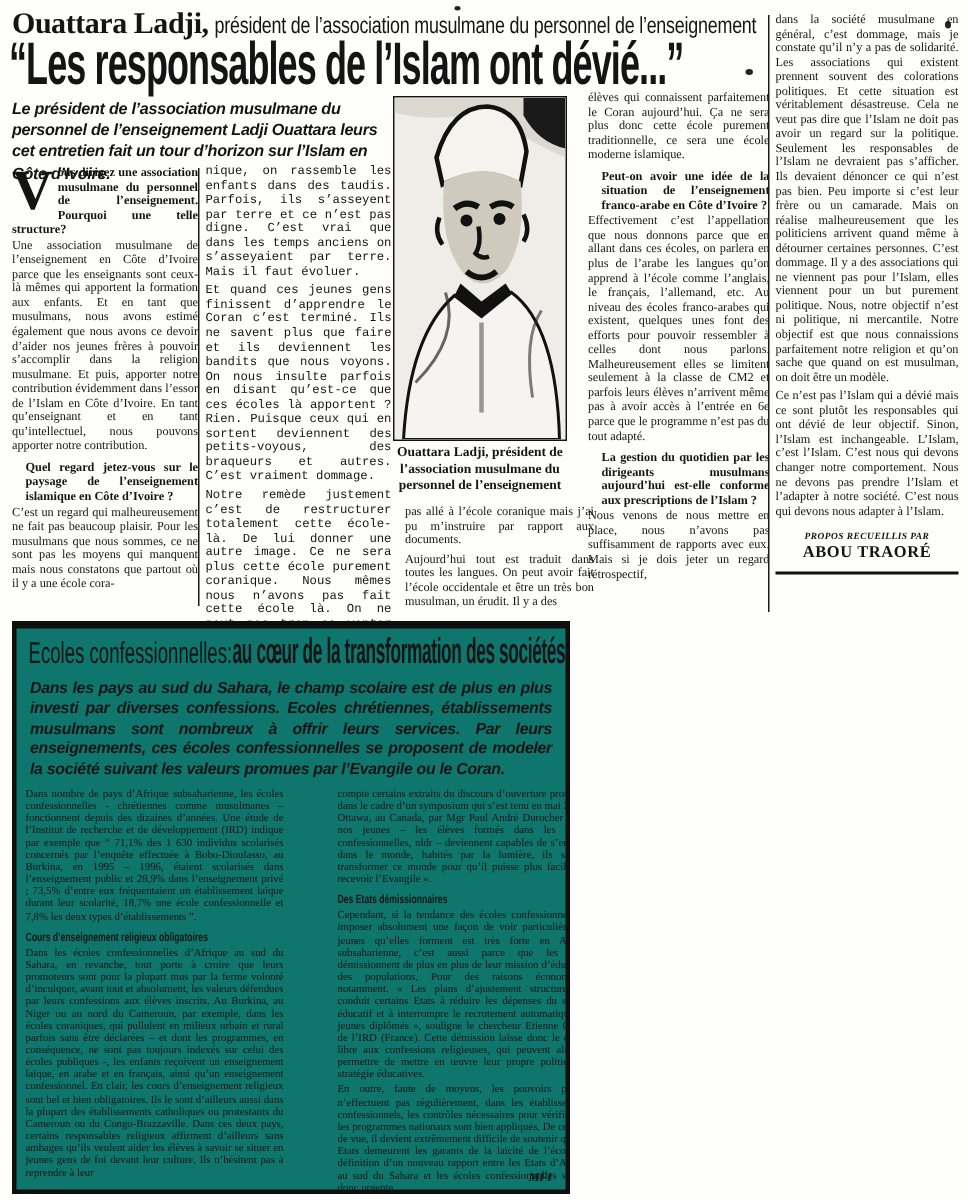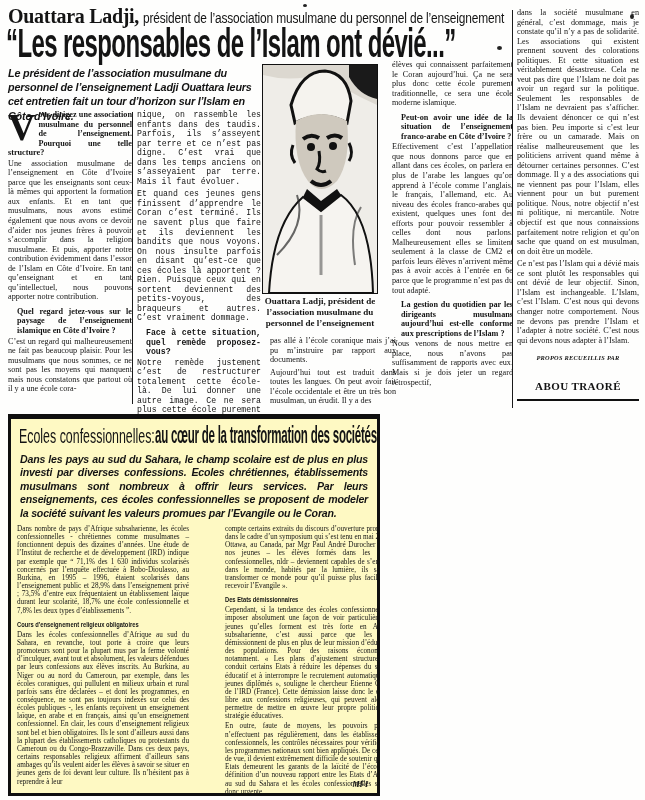--- a/index.html
+++ b/index.html
@@ -35,25 +35,25 @@
 
   .photo{position:absolute;left:262px;top:64px;width:114px;height:228px;margin:0;
          border:1px solid #111;background:#efede8;overflow:hidden;}
   .caption{position:absolute;left:252px;top:296px;width:136px;margin:0;
            font:700 9px/10.8px "Liberation Serif",serif;text-align:center;}
   .underphoto{left:270px;top:336px;width:126px;}
   .underphoto p + p{margin-top:2px;}
 
   .byline{margin-top:9px;text-align:center;}
   .byline .blabel{display:block;font:700 6.3px "Liberation Serif",serif;font-style:italic;letter-spacing:0.3px;}
-  .byline .bname{display:block;font:700 11px "Liberation Serif",serif;letter-spacing:0.4px;margin-top:19px;}
+  .byline .bname{display:block;font:700 11px "Liberation Serif",serif;letter-spacing:0.4px;margin-top:1px;}
   .endrule{border-top:2px solid #111;margin-top:7px;height:0;}
 
   
-  .box{position:absolute;left:8px;top:414px;width:372px;height:382px;background:#fef9c3;
+  .box{position:absolute;left:8px;top:414px;width:372px;height:382px;background:#0f766e;
        border:3px solid #0f0f0f;border-top-width:5px;box-sizing:border-box;overflow:hidden;}
   .bh-prefix{position:absolute;left:8px;top:6px;font:400 20px "Liberation Sans",sans-serif;
              white-space:nowrap;transform:scaleX(0.62);transform-origin:left;}
   .bh-main{position:absolute;left:144px;top:2px;font:700 24px "Liberation Sans",sans-serif;
            letter-spacing:-0.5px;white-space:nowrap;transform:scaleX(0.48);transform-origin:left;}
   .intro{position:absolute;left:9px;top:34px;width:348px;margin:0;
          font:700 10.6px/13.4px "Liberation Sans",sans-serif;font-style:italic;letter-spacing:-0.2px;text-align:justify;}
   .bcol{position:absolute;top:106px;width:172px;font-size:7.2px;line-height:8.15px;text-align:justify;}
   .bcol p{margin:0;}
   .bcol p + p{margin-top:2px;}
@@ -86,21 +86,20 @@
     <p class="a">Une association musulmane de l’enseignement en Côte d’Ivoire parce que les enseignants sont ceux-là mêmes qui apportent la formation aux enfants. Et en tant que musulmans, nous avons estimé également que nous avons ce devoir d’aider nos jeunes frères à pouvoir s’accomplir dans la religion musulmane. Et puis, apporter notre contribution évidemment dans l’essor de l’Islam en Côte d’Ivoire. En tant qu’enseignant et en tant qu’intellectuel, nous pouvons apporter notre contribution.</p>
     <p class="q">Quel regard jetez-vous sur le paysage de l’enseignement islamique en Côte d’Ivoire ?</p>
     <p class="a">C’est un regard qui malheureusement ne fait pas beaucoup plaisir. Pour les musulmans que nous sommes, ce ne sont pas les moyens qui manquent mais nous constatons que partout où il y a une école cora-</p>
   </div>
 
   <div class="vrule vr1"></div>
 
   <div class="icol col2">
     <p class="a">nique, on rassemble les enfants dans des taudis. Parfois, ils s’asseyent par terre et ce n’est pas digne. C’est vrai que dans les temps anciens on s’asseyaient par terre. Mais il faut évoluer.</p>
     <p class="a">Et quand ces jeunes gens finissent d’apprendre le Coran c’est terminé. Ils ne savent plus que faire et ils deviennent les bandits que nous voyons. On nous insulte parfois en disant qu’est-ce que ces écoles là apportent ? Rien. Puisque ceux qui en sortent deviennent des petits-voyous, des braqueurs et autres. C’est vraiment dommage.</p>
-    <p class="q">Face à cette situation, quel remède proposez-vous?</p>
     <p class="a">Notre remède justement c’est de restructurer totalement cette école-là. De lui donner une autre image. Ce ne sera plus cette école purement coranique. Nous mêmes nous n’avons pas fait cette école là. On ne peut pas trop se vanter mais on peut rivaliser avec les maîtres coraniques. Aujourd’hui moi je suis en mesure de tenir une conférence dans n’importe quel domaine. Je ne suis</p>
   </div>
 
   <figure class="photo">
     <svg viewBox="0 0 114 228" width="114" height="228">
       <rect width="114" height="228" fill="#efede8"></rect>
       <path d="M0 0 L114 0 L114 40 Q80 25 60 8 Q30 18 0 10 Z" fill="#dcd8d0"></path>
       <path d="M86 0 H114 V34 Q96 30 86 12 Z" fill="#1a1a1a"></path>
       <path d="M28 40 Q38 6 62 6 Q84 8 88 36 L84 58 Q60 44 32 58 Z" fill="#f5f3ee" stroke="#111" stroke-width="3"></path>
       <path d="M33 56 Q58 42 84 56 Q88 96 74 116 Q58 132 45 116 Q30 96 33 56 Z" fill="#cfc9be"></path>

